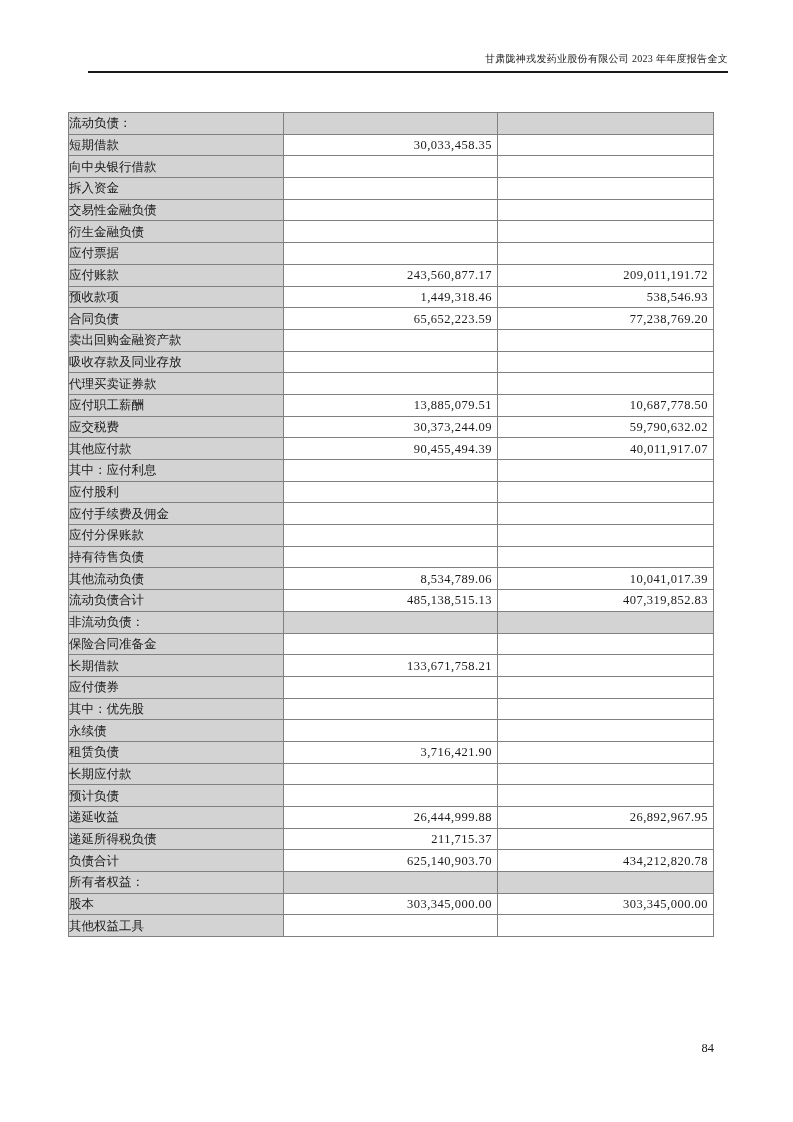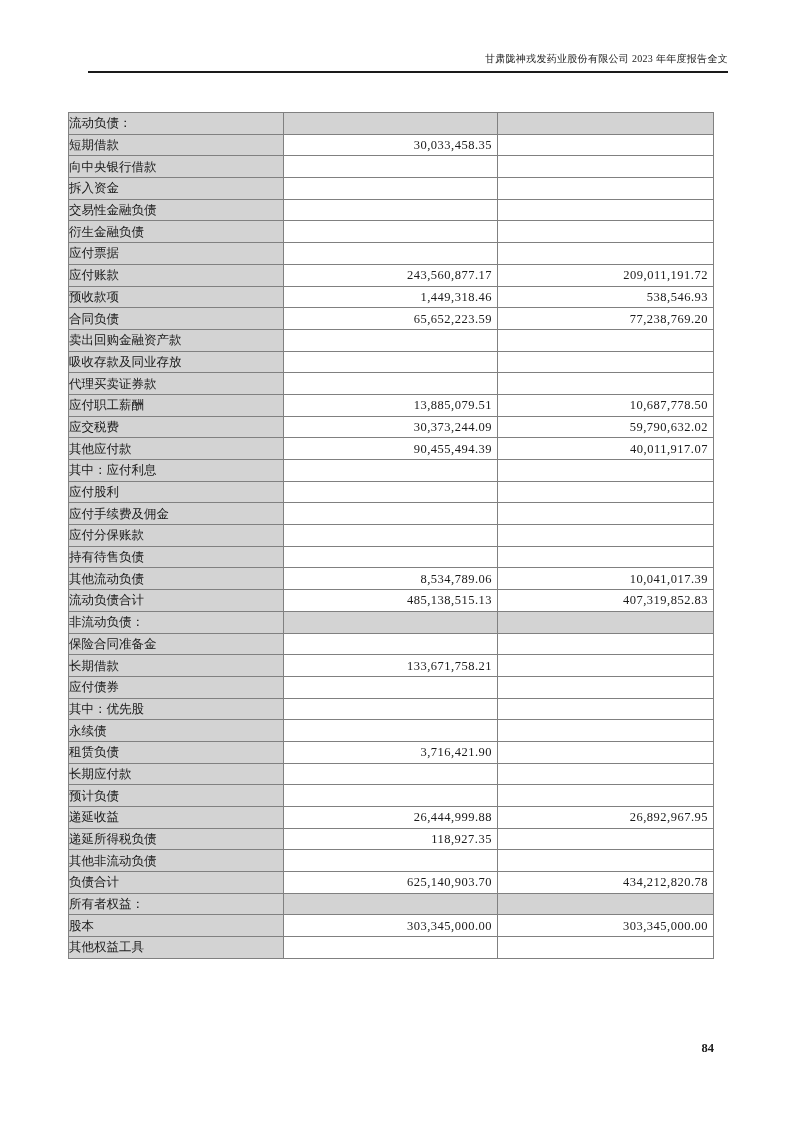--- a/index.html
+++ b/index.html
@@ -62,21 +62,20 @@
   .fin-table tr:nth-child(42) td { height: 16px; }
   .fin-table tr:nth-child(43) td { height: 11px; }
 
   
   .page-number {
     position: absolute;
     top: 1041px;
     left: 0; width: 714px;
     text-align: right;
     font-size: 12.5px;
-    font-weight: bold;
   }
 </style>
 </head>
 <body>
 
 <div class="page">
 
   <div class="doc-header">
     <span>甘肃陇神戎发药业股份有限公司 2023 年年度报告全文</span>
   </div>
@@ -248,26 +247,21 @@
     <td class="col-num"></td>
     <td class="col-num"></td>
   </tr>
         <tr>
     <td class="col-label ind1">递延收益</td>
     <td class="col-num">26,444,999.88</td>
     <td class="col-num">26,892,967.95</td>
   </tr>
         <tr>
     <td class="col-label ind1">递延所得税负债</td>
-    <td class="col-num">118,927.35</td>
-    <td class="col-num"></td>
-  </tr>
-        <tr>
-    <td class="col-label ind1">其他非流动负债</td>
-    <td class="col-num"></td>
+    <td class="col-num">211,715.37</td>
     <td class="col-num"></td>
   </tr>
         <tr>
     <td class="col-label ind0">负债合计</td>
     <td class="col-num">625,140,903.70</td>
     <td class="col-num">434,212,820.78</td>
   </tr>
         <tr class="section">
     <td class="col-label ind0">所有者权益：</td>
     <td class="col-num"></td>

